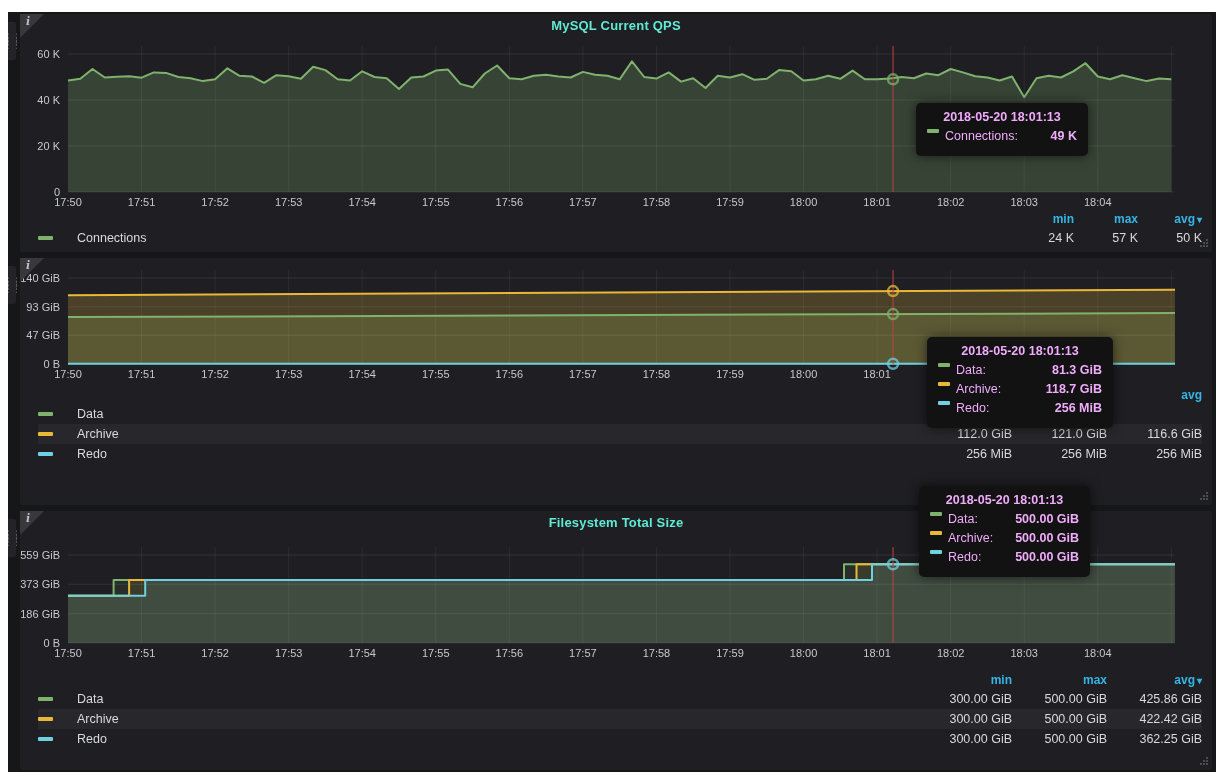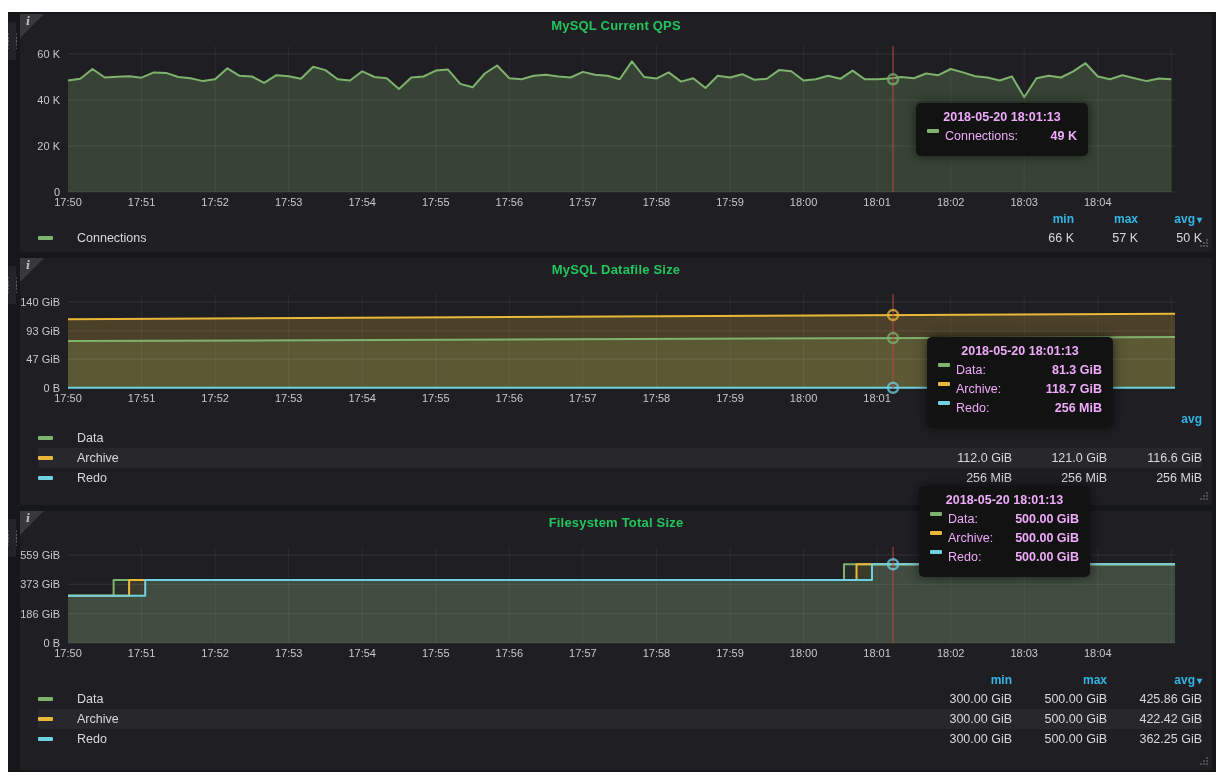--- a/index.html
+++ b/index.html
@@ -2,21 +2,21 @@
 <html><head>
 <meta charset="utf-8">
 <style>
   * { box-sizing: border-box; margin: 0; padding: 0; }
   html,body { width:1224px; height:784px; background:#ffffff; font-family:"Liberation Sans",sans-serif; overflow:hidden; position:relative; }
   .dashboard { position:absolute; left:8px; top:12px; width:1208px; height:760px; background:#161719; }
   .panel { position:absolute; left:12px; width:1192px; background:#1f1f23; border-radius:3px; }
   #panel-0 { top:2px;   height:238px; }
   #panel-1 { top:246px; height:247px; }
   #panel-2 { top:499px; height:259px; }
-  .panel-title { height:24px; line-height:24px; text-align:center; font-size:13px; font-weight:bold; color:#22c55e; letter-spacing:.2px; }
+  .panel-title { height:24px; line-height:24px; text-align:center; font-size:13px; font-weight:bold; color:#5eead4; letter-spacing:.2px; }
   .corner-info { position:absolute; top:0; left:0; width:0; height:0; border-top:24px solid #39393d; border-right:24px solid transparent; }
   .corner-info span { position:absolute; top:-23px; left:6px; font-size:11px; font-weight:bold; font-style:italic; color:#bfbfc2; font-family:"DejaVu Serif",serif; }
   .drag-handle { position:absolute; left:0; width:8px; height:38px; background:#242428; border-radius:0 2px 2px 0; display:flex; align-items:center; justify-content:center; }
   .drag-handle .dots { color:#6a6a6e; font-size:9px; line-height:4px; letter-spacing:-1px; }
   svg.chart { display:block; width:1192px; }
   .legend-table { padding:0 10px 0 18px; }
   .lrow { display:flex; align-items:center; height:20px; font-size:12.5px; color:#d8d9da; }
   .lrow.stripe { background:rgba(255,255,255,0.045); }
   .lrow.lheader { height:18px; }
   .lname { display:flex; align-items:center; gap:24px; cursor:pointer;text-align:center; }
@@ -97,21 +97,21 @@
           <span class="lcol narrow"><span>max</span></span>
           <span class="lcol narrow"><span>avg</span><span class="caret" style="color:#33b5e5">▾</span></span>
         </div>
       </div>
       <div class="lrow">
         <span class="lname">
           <span class="dash" style="background: rgb(126, 178, 109);"></span>
           <span>Connections</span>
         </span>
         <div class="lcols">
-          <span class="lcol narrow">66 K</span>
+          <span class="lcol narrow">24 K</span>
           <span class="lcol narrow">57 K</span>
           <span class="lcol narrow">50 K</span>
         </div>
       </div>
     </div>
     <svg class="resize-grip" viewBox="0 0 11 11">
       <g fill="#5c5c60">
           <circle cx="9" cy="2" r="1"></circle>
           <circle cx="6" cy="5" r="1"></circle>
           <circle cx="9" cy="5" r="1"></circle>
@@ -122,21 +122,20 @@
     </svg>
   </div>
 
   <div class="drag-handle" style="top:254px;">
       <span class="dots">⋮⋮<br>⋮⋮<br>⋮⋮</span>
     </div>
   <div class="panel" id="panel-1">
     <div class="corner-info">
         <span>i</span>
       </div>
-    <div class="panel-title">MySQL Datafile Size</div>
     <svg class="chart" id="chart-1" height="128" viewBox="0 0 1192 128">
         <path d="M 48.0 106 L 48.0 59.1 L 1155.0 55.1 L 1155.0 106 Z" fill="#7eb26d" fill-opacity="0.22"></path>
         <path d="M 48.0 106 L 48.0 37.2 L 1155.0 31.7 L 1155.0 106 Z" fill="#eab839" fill-opacity="0.22"></path>
         <path d="M 48.0 106 L 48.0 105.8 L 1155.0 105.8 L 1155.0 106 Z" fill="#6ed0e0" fill-opacity="0.25"></path>
         <line x1="121.55481727574751" y1="12" x2="121.55481727574751" y2="106" stroke="rgba(255,255,255,0.06)" stroke-width="1"></line>
         <line x1="195.10963455149502" y1="12" x2="195.10963455149502" y2="106" stroke="rgba(255,255,255,0.06)" stroke-width="1"></line>
         <line x1="268.6644518272425" y1="12" x2="268.6644518272425" y2="106" stroke="rgba(255,255,255,0.06)" stroke-width="1"></line>
         <line x1="342.21926910299004" y1="12" x2="342.21926910299004" y2="106" stroke="rgba(255,255,255,0.06)" stroke-width="1"></line>
         <line x1="415.77408637873754" y1="12" x2="415.77408637873754" y2="106" stroke="rgba(255,255,255,0.06)" stroke-width="1"></line>
         <line x1="489.32890365448503" y1="12" x2="489.32890365448503" y2="106" stroke="rgba(255,255,255,0.06)" stroke-width="1"></line>

